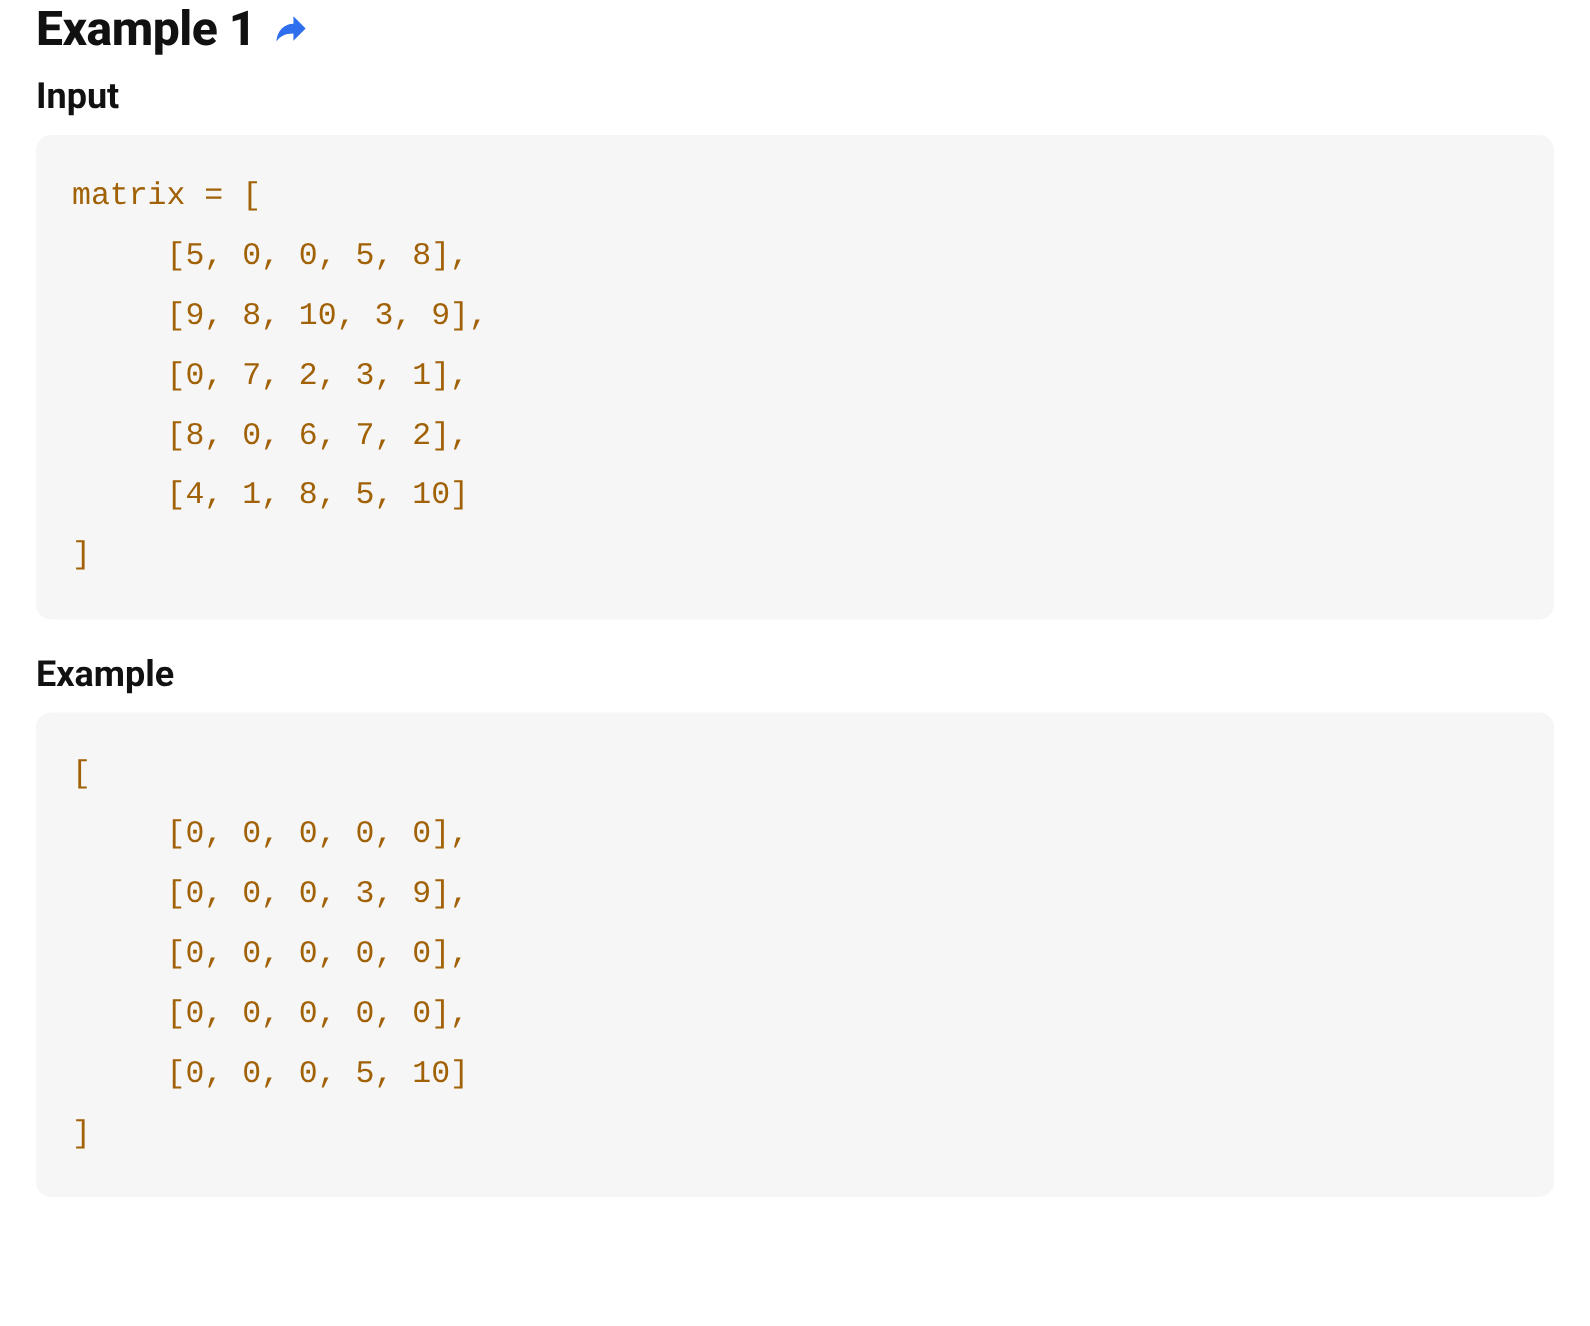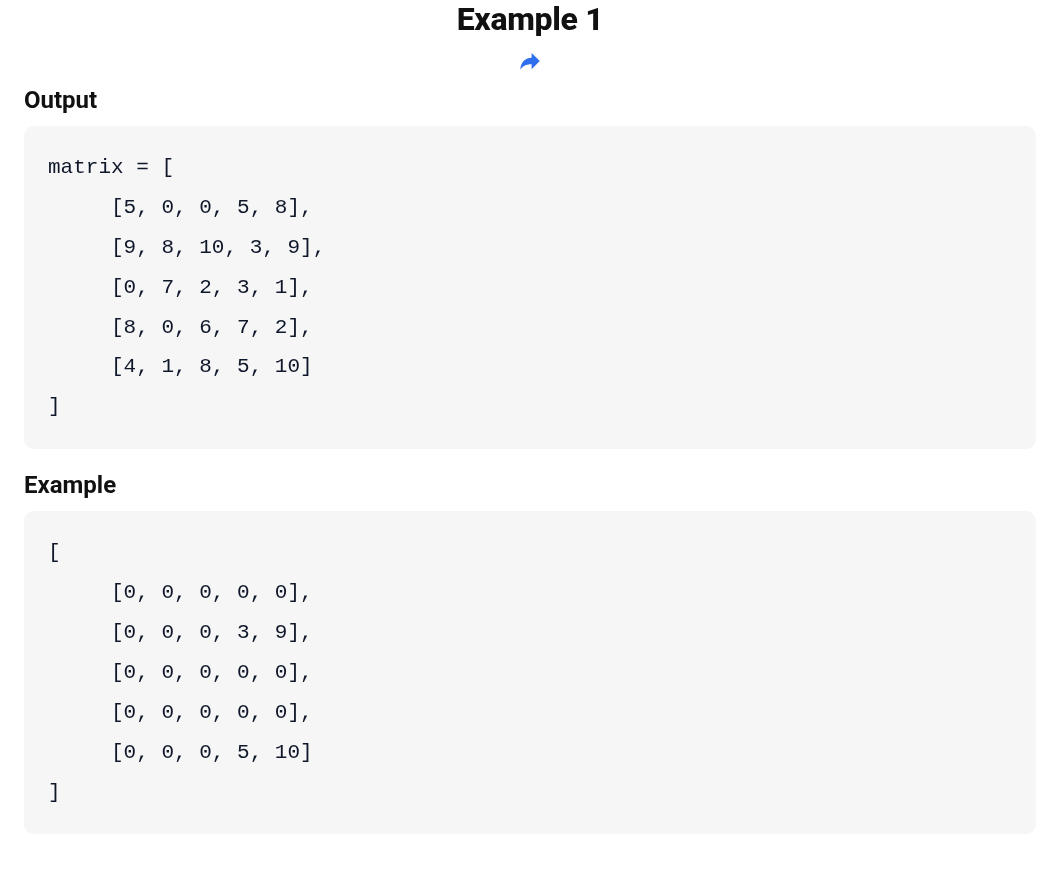--- a/index.html
+++ b/index.html
@@ -15,21 +15,20 @@
     width: 1060px;
   }
   .example-title {
     font-size: 32px;
     font-weight: 800;
     margin: 0 0 12px 0;
     display: flex;
     align-items: center;
     gap: 10px;
     letter-spacing: -0.01em;
-    flex-direction: column;
   }
   .share-link {
     display: inline-flex;
     align-items: center;
     color: #2f6fed;
     text-decoration: none;
     cursor: pointer;
   }
   .share-link svg {
     width: 26px;
@@ -42,40 +41,40 @@
     margin: 8px 0 12px 0;
   }
   .codeblock {
     background: #f6f6f6;
     border-radius: 10px;
     padding: 22px 24px;
     font-family: "SFMono-Regular", ui-monospace, Menlo, Consolas, "Liberation Mono", monospace;
     font-size: 21px;
     line-height: 1.9;
     white-space: pre;
-    color: #0f172a;
+    color: #a16207;
     overflow-x: auto;
     margin-bottom: 22px;
   }
 </style>
 </head>
 <body>
 
 <h1 class="example-title">
   <span>Example 1</span>
   <a class="share-link">
     <span>
       <svg viewBox="0 0 24 24" fill="currentColor" aria-hidden="true">
         <path d="M13.5 4.5 L21 12 L13.5 19.5 L13.5 15 C8 15 5 17 3 20 C3.5 13 8 9 13.5 9 L13.5 4.5 Z"></path>
       </svg>
     </span>
   </a>
 </h1>
 
-<h2 class="section-heading">Output</h2>
+<h2 class="section-heading">Input</h2>
 
 <div class="codeblock">matrix = [
      [5, 0, 0, 5, 8],
      [9, 8, 10, 3, 9],
      [0, 7, 2, 3, 1],
      [8, 0, 6, 7, 2],
      [4, 1, 8, 5, 10]
 ]</div>
 
 <h2 class="section-heading">Example</h2>

